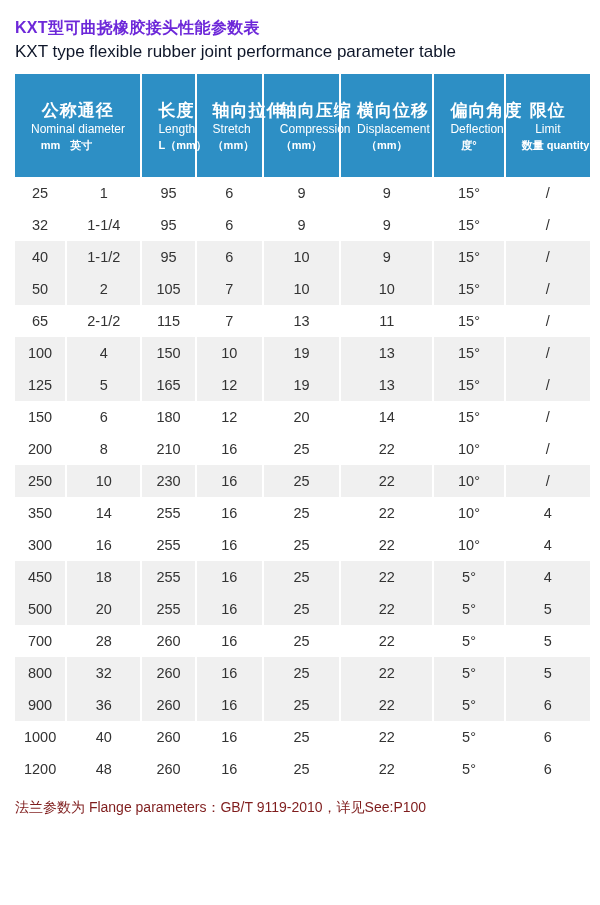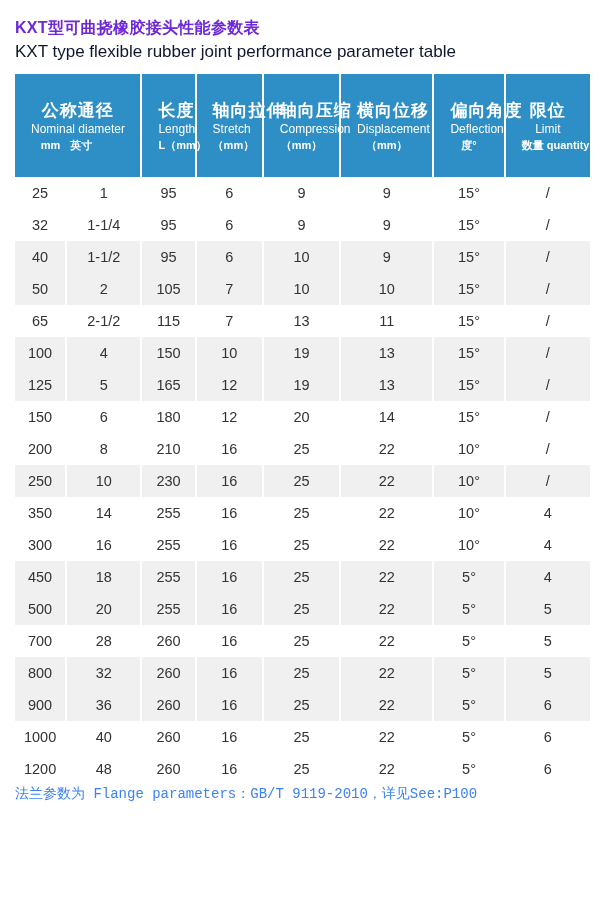--- a/index.html
+++ b/index.html
@@ -84,23 +84,24 @@
     text-align: center;
     vertical-align: middle;
     font-size: 14.5px;
     color: var(--cell-text, #333333);
     background: #ffffff;
   }
   tbody tr.stripe td {
     background: var(--stripe-bg, #f0f0f0);
   }
   .footer-note {
+    margin-top: 14px;
     font-size: 14px;
-    color: #3b82f6;
-    font-family: Liberation Mono, monospace;
+    color: #7f1d1d;
+    font-family: Liberation Sans, sans-serif;
     white-space: nowrap;
   }
 </style>
 </head>
 <body>
 
 <div class="page">
   <h1 class="title-zh">KXT型可曲挠橡胶接头性能参数表</h1>
   <div class="title-en">KXT type flexible rubber joint performance parameter table</div>
 

